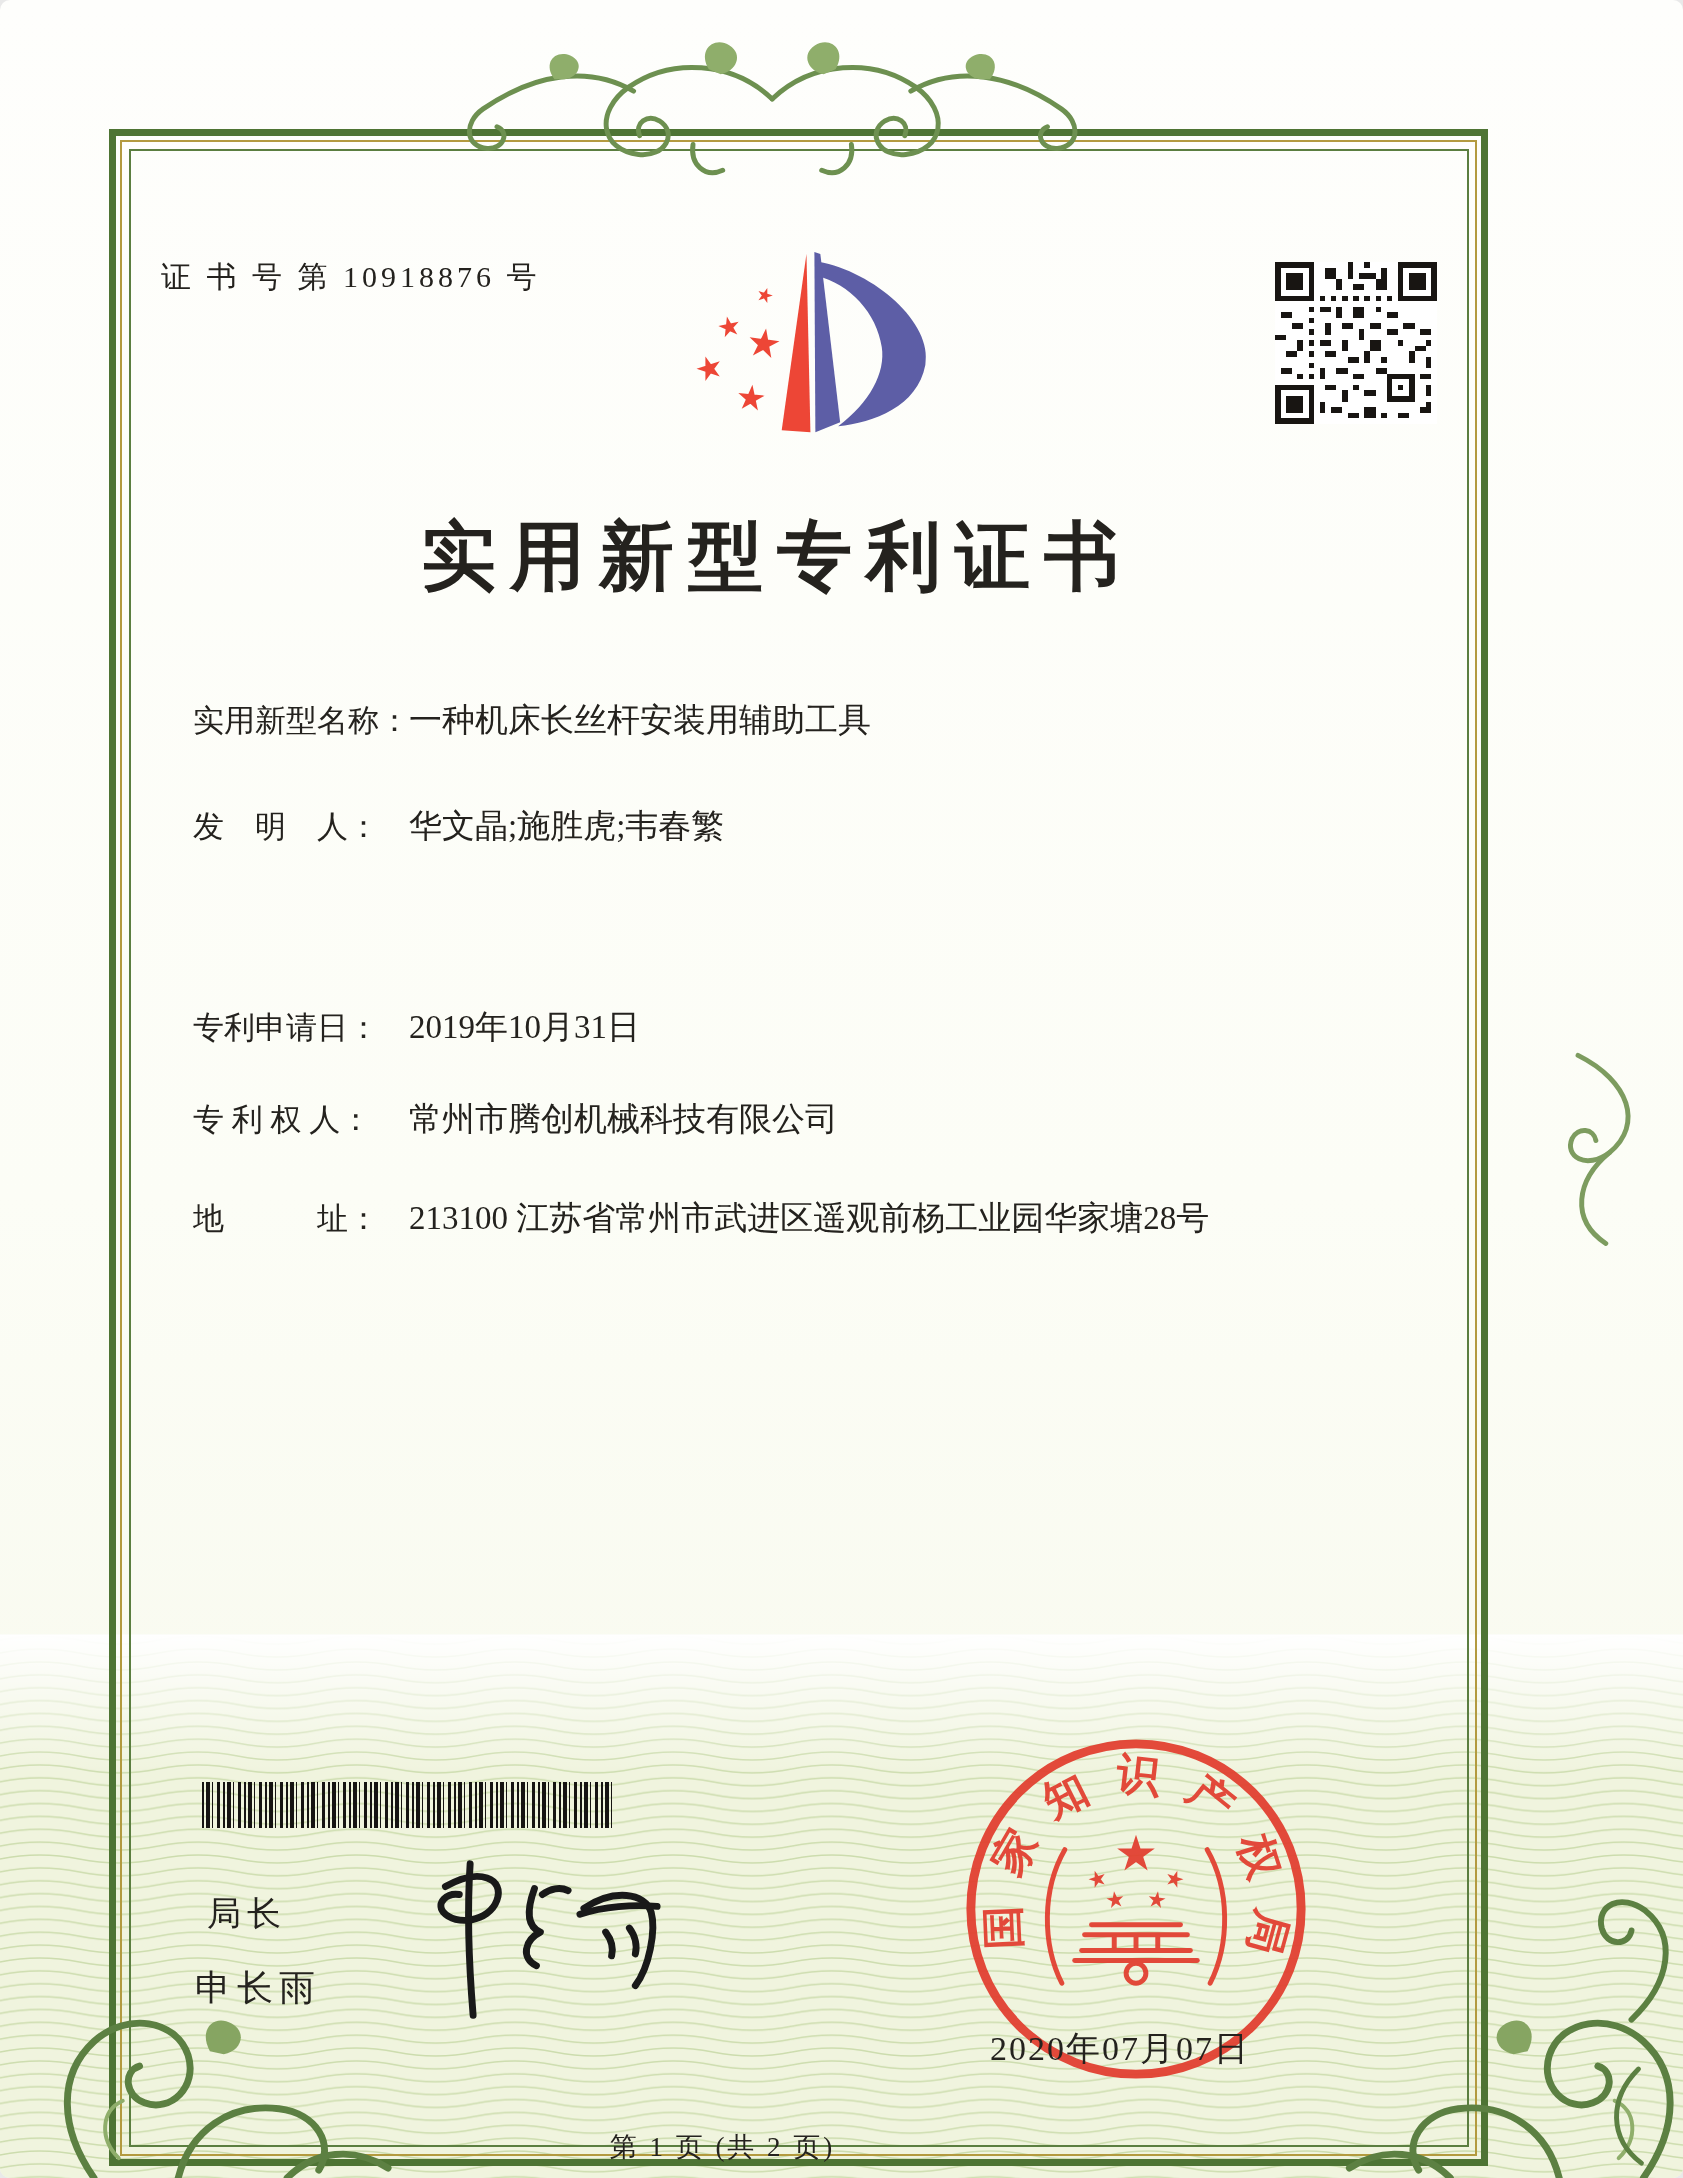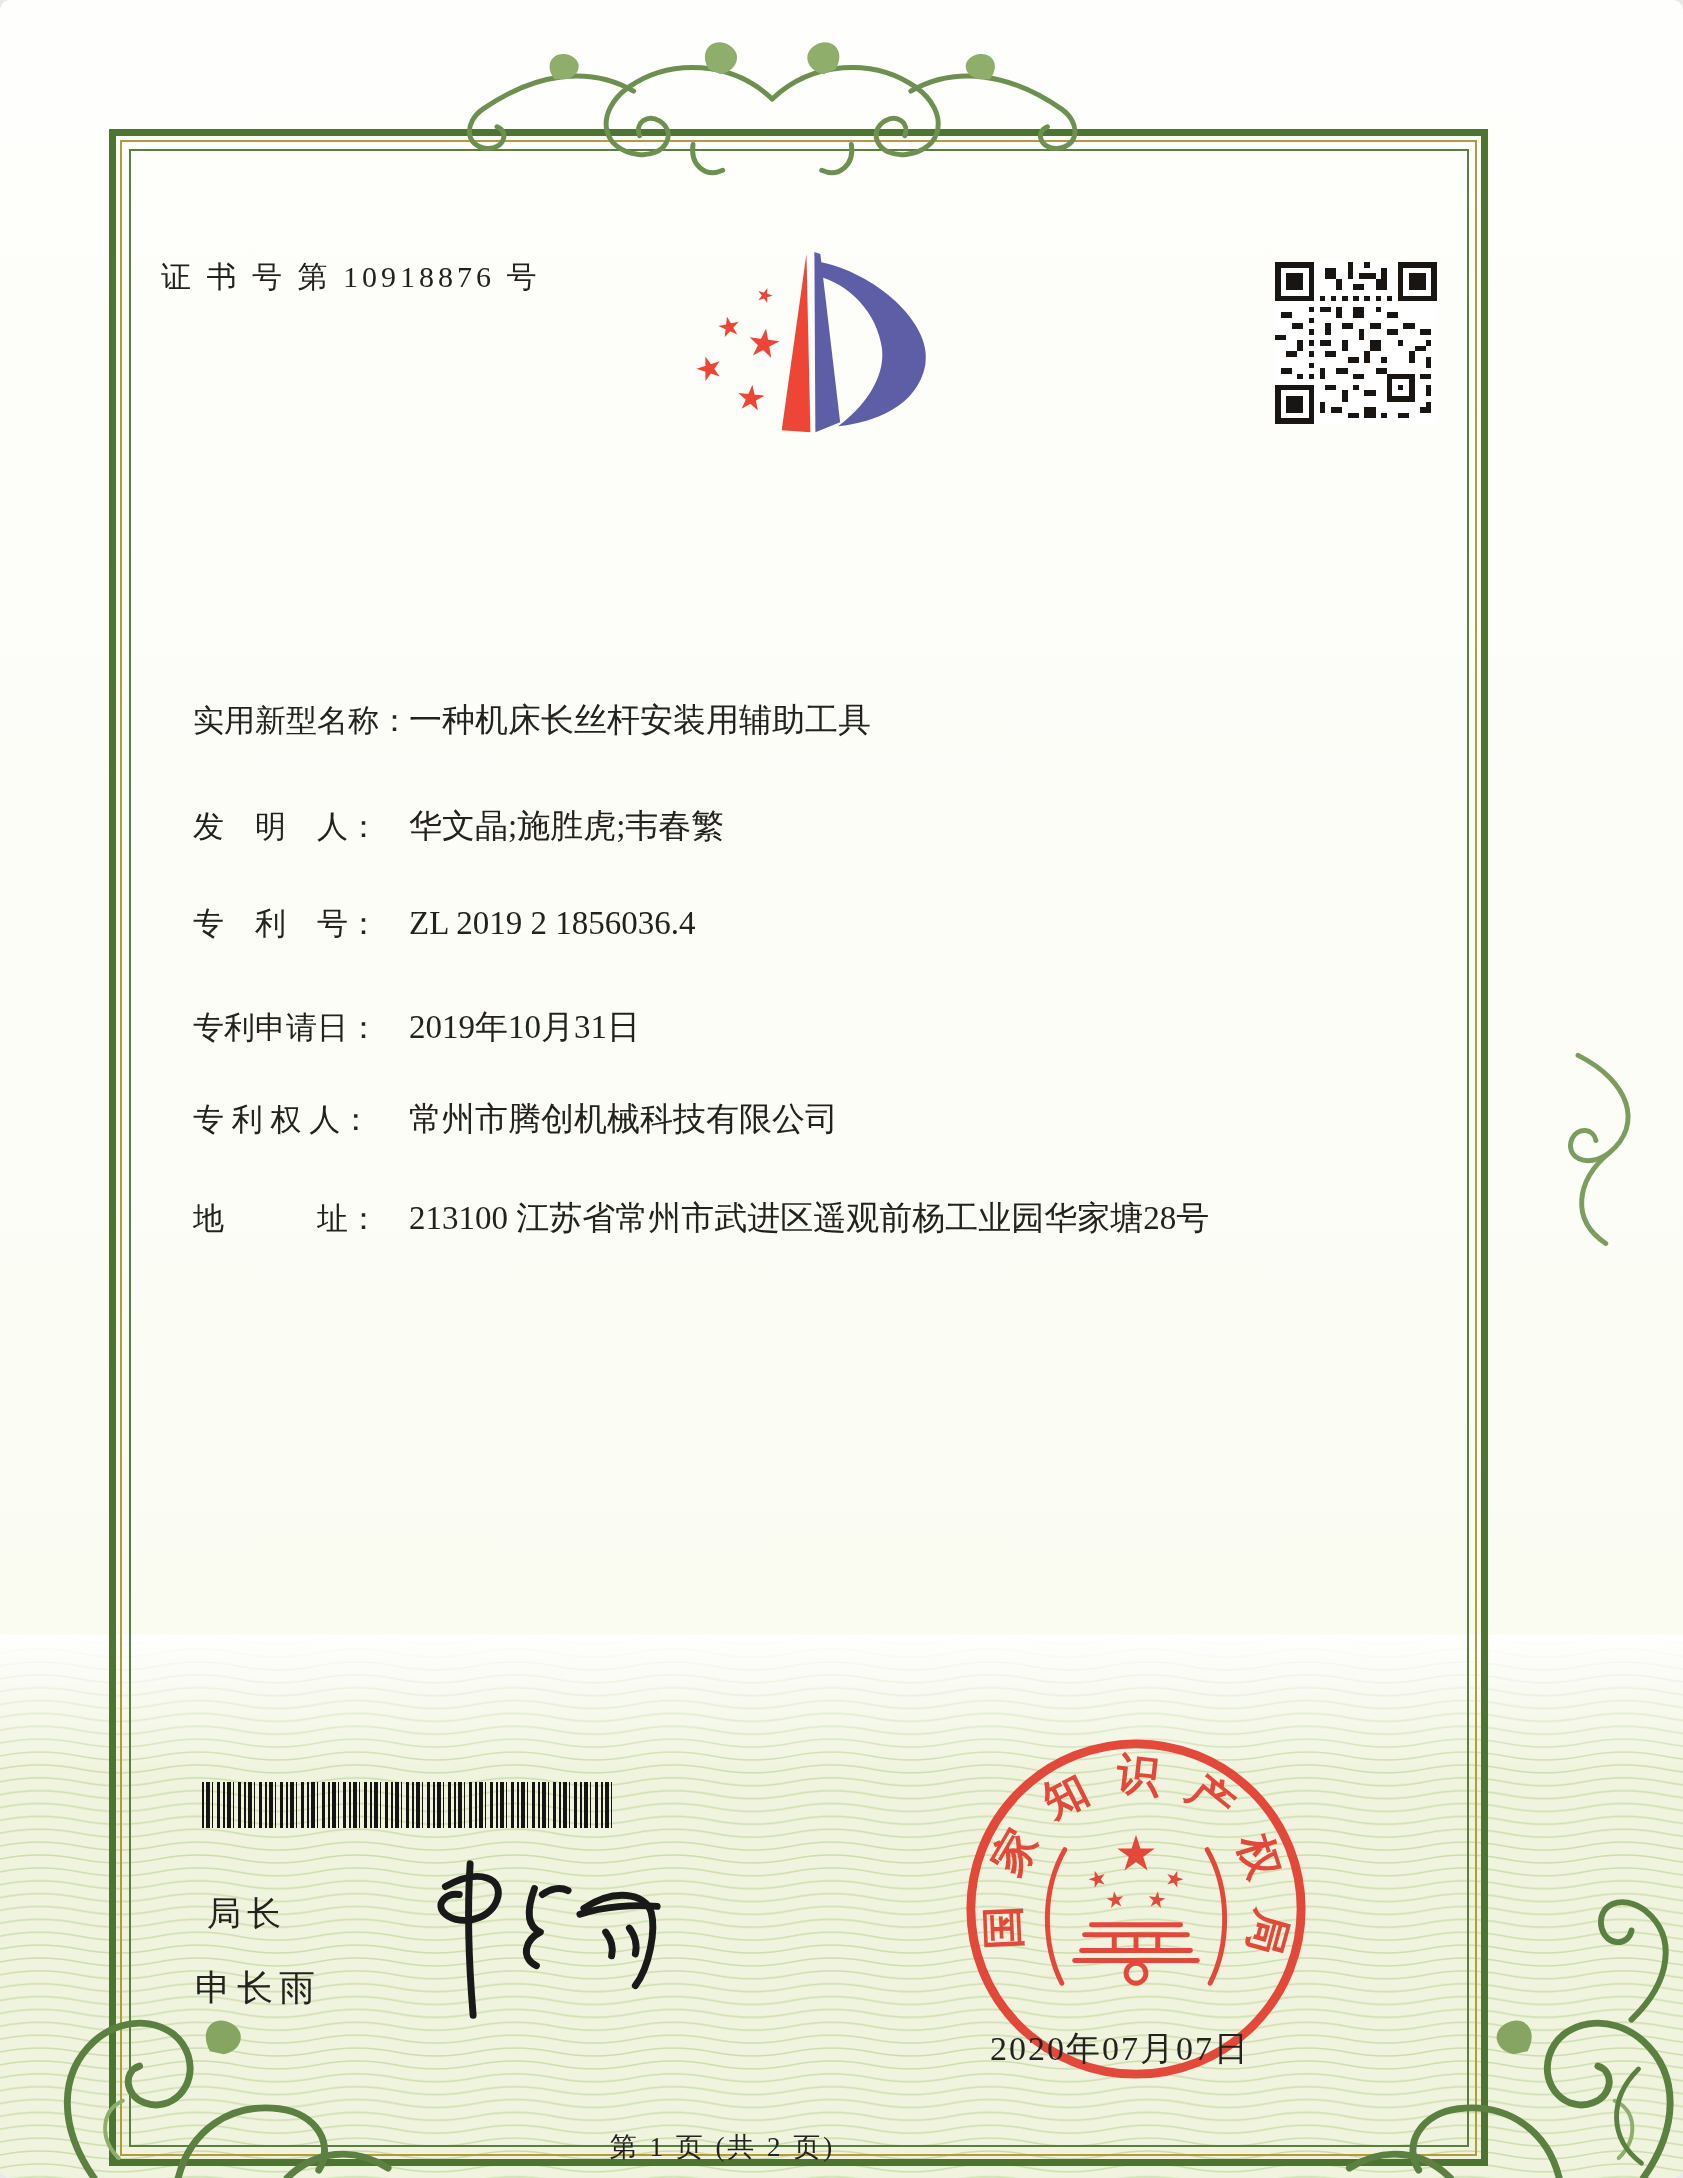--- a/index.html
+++ b/index.html
@@ -126,29 +126,27 @@
                M9 11h1v2h-1z M12 11h2v1h-2z M15 12h1v2h-1z M17 11h2v1h-2z M20 12h2v1h-2z M23 11h2v1h-2z M26 12h2v1h-2z
                M8 14h2v1h-2z M12 14h1v2h-1z M17 14h2v2h-2z M22 14h1v1h-1z M25 15h2v1h-2z M27 14h1v1h-1z
                M9 16h2v1h-2z M13 17h2v1h-2z M16 16h1v2h-1z M19 17h1v1h-1z M24 16h1v2h-1z M27 17h1v2h-1z
                M8 19h1v2h-1z M11 19h2v1h-2z M14 20h2v1h-2z M18 19h2v1h-2z
                M20 20h5v1h-5z M20 21h1v4h-1z M24 21h1v4h-1z M21 24h3v1h-3z M22 22h1v1h-1z
                M9 22h2v1h-2z M12 23h1v2h-1z M14 22h1v1h-1z M16 23h2v1h-2z M8 25h1v2h-1z M10 26h2v1h-2z
                M13 27h2v1h-2z M16 26h2v2h-2z M19 27h1v1h-1z M26 20h2v1h-2z M27 22h1v2h-1z M26 26h2v1h-2z M22 27h2v1h-2z M27 25h1v1h-1z"></path>
     </g>
   </svg>
 
+  <div class="abs content title">实用新型专利证书</div>
 
   <div class="abs content field-row" style="top:698px;">
     <span class="field-label">实用新型名称：</span><span class="field-value">一种机床长丝杆安装用辅助工具</span>
   </div>
   <div class="abs content field-row" style="top:804px;">
     <span class="field-label">发　明　人：</span><span class="field-value">华文晶;施胜虎;韦春繁</span>
-  </div>
-  <div class="abs content field-row" style="top:903px;">
-    <span class="field-label">专　利　号：</span><span class="field-value">ZL 2019 2 1856036.4</span>
   </div>
   <div class="abs content field-row" style="top:1005px;">
     <span class="field-label">专利申请日：</span><span class="field-value">2019年10月31日</span>
   </div>
   <div class="abs content field-row" style="top:1097px;">
     <span class="field-label">专 利 权 人：</span><span class="field-value">常州市腾创机械科技有限公司</span>
   </div>
   <div class="abs content field-row" style="top:1196px;">
     <span class="field-label">地　　　址：</span><span class="field-value">213100 江苏省常州市武进区遥观前杨工业园华家塘28号</span>
   </div>

